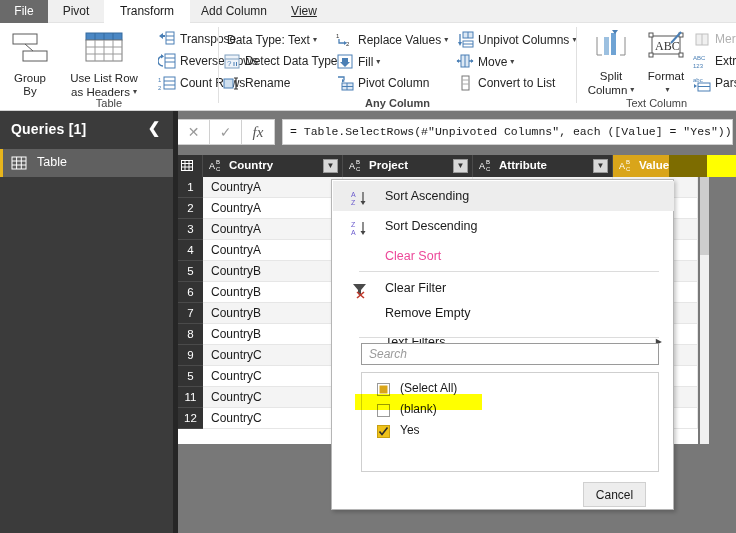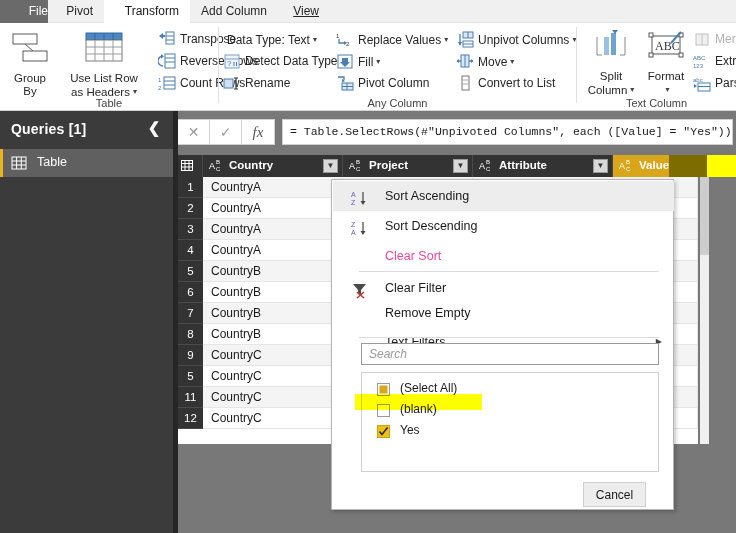--- a/index.html
+++ b/index.html
@@ -12,21 +12,21 @@
   }
   #app { position: relative; width: 736px; height: 533px; background: #ffffff; }
 
   
   .tabstrip {
     position: absolute; left:0; top:0; width:736px; height:23px;
     background: #f0f0f0; border-bottom: 1px solid #e3e3e3;
   }
   .tab {
     position: absolute; top:0; height:39px; line-height:23px;
-    font-size: 12px; color:#262626; text-align:right; cursor:default;
+    font-size: 12px; color:#262626; text-align:center; cursor:default;
     padding: 0 11px; white-space: nowrap;
   }
   .tab.file { background:#6a6a6a; color:#ffffff; left:0; width:48px; padding:0; }
   .tab.active { background:#ffffff; color:#1a1a1a; }
 
   
   .ribbon {
     position:absolute; left:0; top:23px; width:736px; height:88px;
     background:#ffffff; border-bottom:1px solid #d4d4d4; overflow:hidden;
   }
@@ -358,21 +358,21 @@
       <div class="smallbtn" style="left:237px;top:50px;">
         <span class="ic">
           <svg width="18" height="17" viewBox="0 0 18 17">
             <rect x="6" y="1" width="7" height="14" fill="#fff" stroke="#777"></rect>
             <line x1="6" y1="5" x2="13" y2="5" stroke="#aaa"></line>
             <line x1="6" y1="9" x2="13" y2="9" stroke="#aaa"></line>
           </svg>
         </span>
         <span>Convert to List</span>
       </div>
-      <div class="glabel" style="left:0;width:357px;">Any Column</div>
+      <div class="glabel" style="left:0;width:357px;font-weight:bold;">Any Column</div>
     </div>
 
     <div class="rsep" style="left:576px;"></div>
 
     <div class="rgroup" style="left:577px;width:159px;">
       <div class="bigbtn" style="left:4px;top:6px;width:60px;">
         <span>
           <svg width="46" height="38" viewBox="0 0 46 38">
             <path d="M9 8 L9 26 L14 26" fill="none" stroke="#8a8a8a"></path>
             <path d="M37 8 L37 26 L32 26" fill="none" stroke="#8a8a8a"></path>

